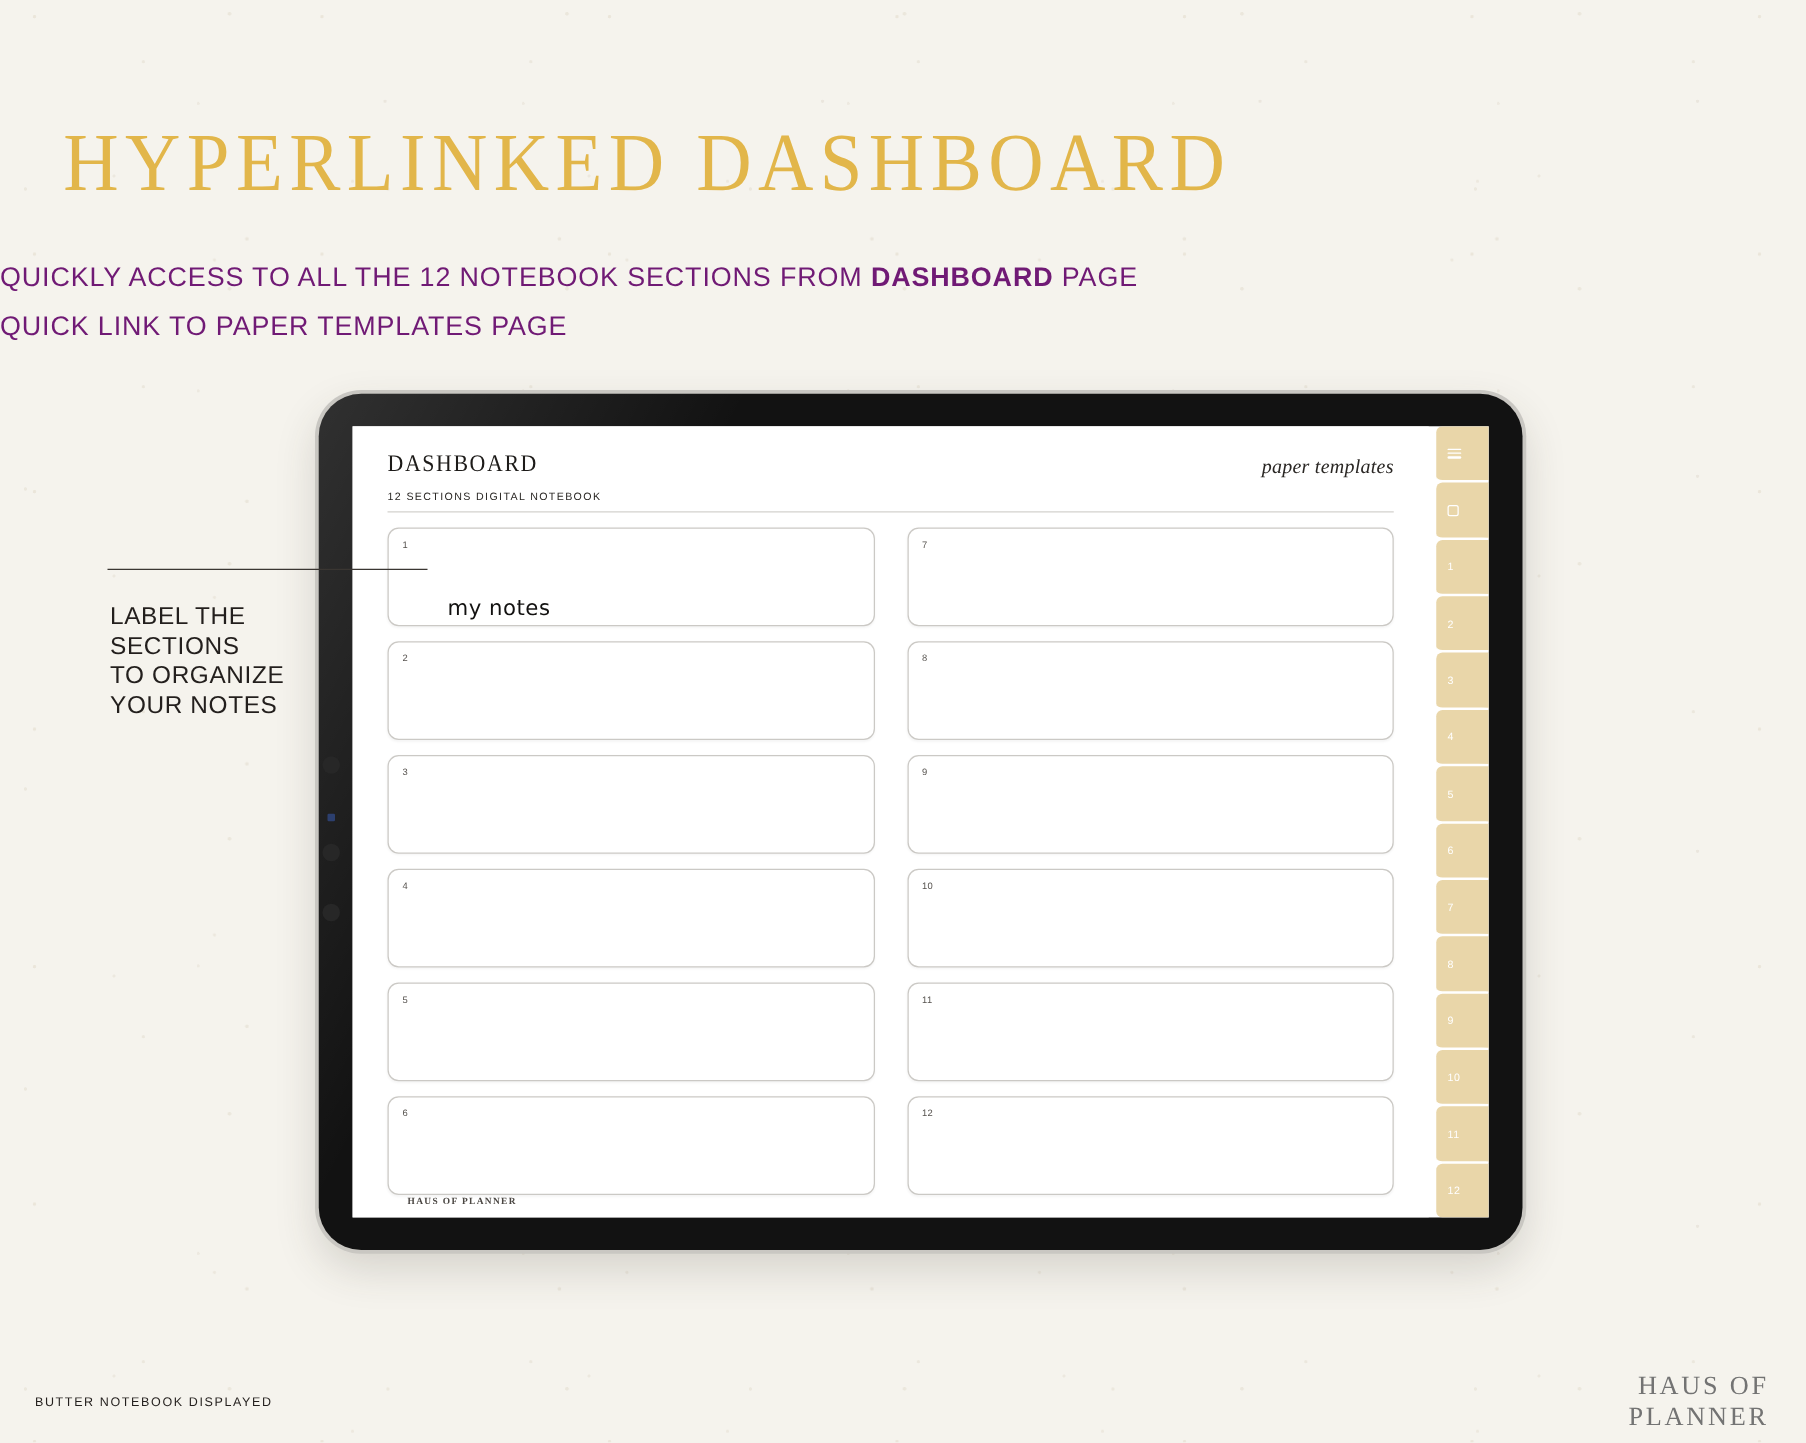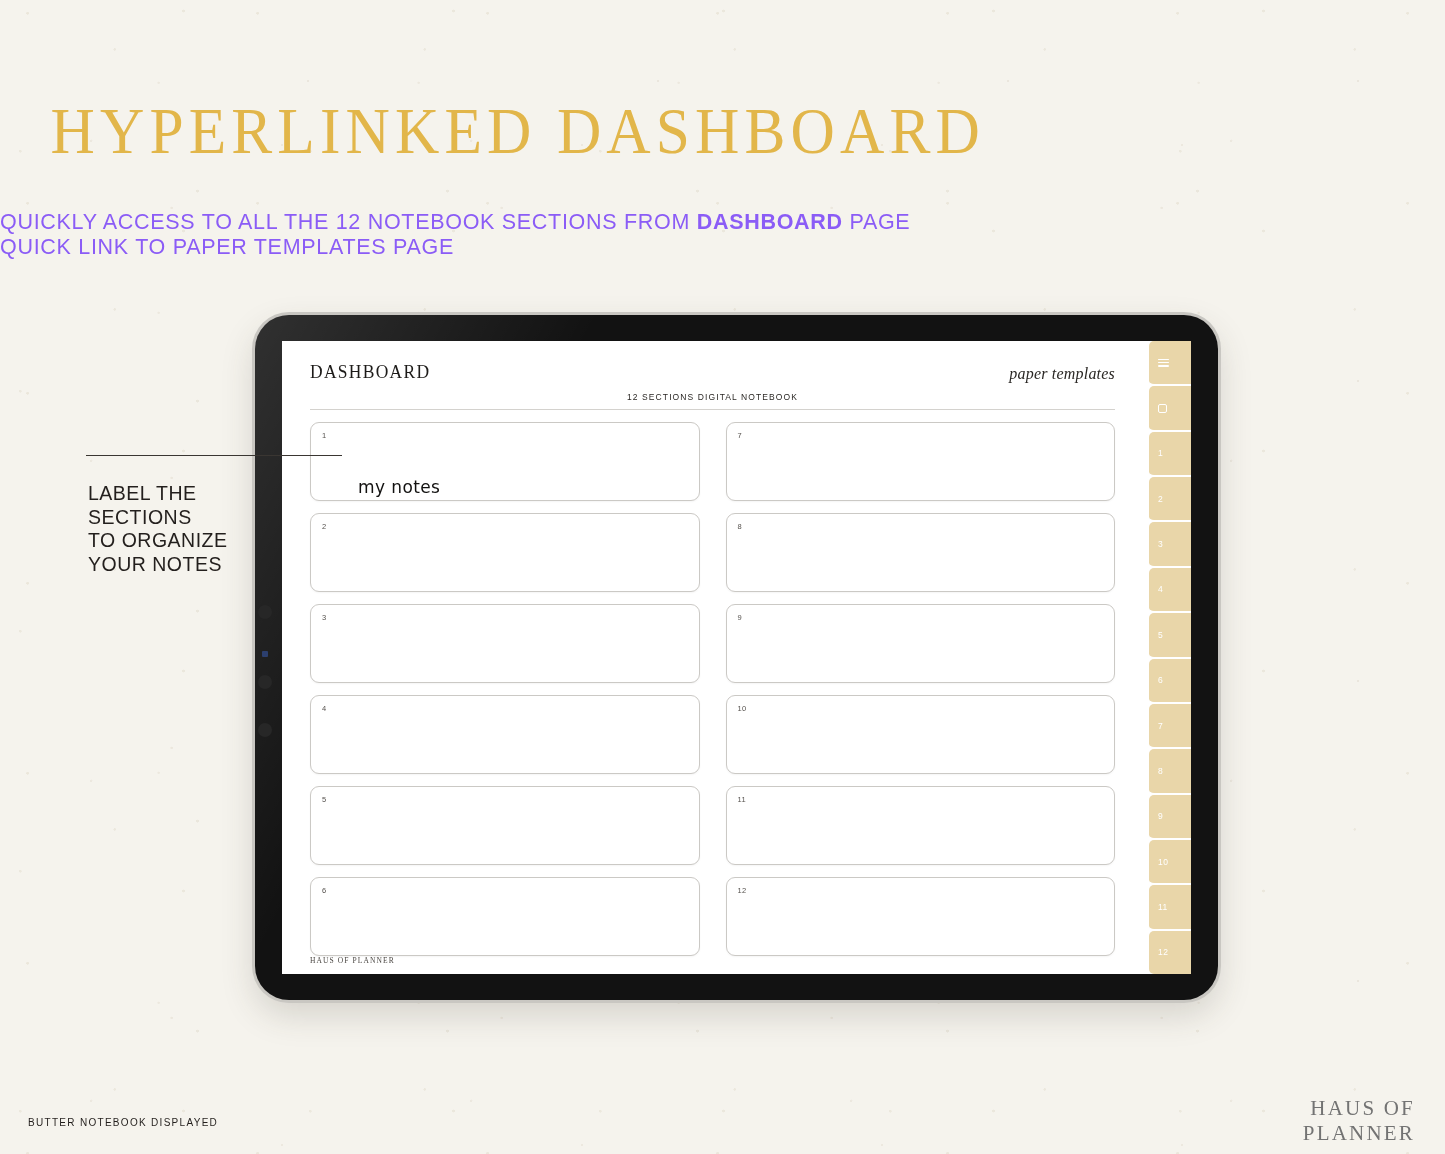--- a/index.html
+++ b/index.html
@@ -50,25 +50,25 @@
     font-size: 66px;
     line-height: 1;
     letter-spacing: 5.5px;
     color: #e2b64a;
     font-weight: 400;
     transform: scaleX(0.93);
   }
   .subtitle-line {
     font-size: 21.5px;
     letter-spacing: 0.7px;
-    color: #8b5cf6;
+    color: #701a75;
     font-weight: 400;
   }
   .subtitle-1 { margin-top: 46px; }
-  .subtitle-2 { }
+  .subtitle-2 { margin-top: 14px; }
   .subtitle-strong { font-weight: 700; }
 
   
   .callout {
     position: absolute;
     left: 88px;
     top: 482px;
     width: 215px;
     z-index: 4;
   }
@@ -170,21 +170,20 @@
     font-style: italic;
     font-size: 16px;
     color: #2a2724;
     letter-spacing: 0.2px;
   }
   .page-subtitle {
     margin-top: 9px;
     font-size: 8.5px;
     letter-spacing: 1.1px;
     color: #2a2724;
-    text-align: center;
   }
   .header-rule {
     margin-top: 7px;
     height: 1px;
     background: #d4d2ce;
   }
 
   .sections-grid {
     margin-top: 12px;
     display: grid;
@@ -215,26 +214,27 @@
     top: 26px;
     font-family: "DejaVu Sans", sans-serif;
     font-size: 17px;
     color: #121110;
     letter-spacing: 0.4px;
     margin-top: 28px;
   }
 
   .page-footer {
     position: absolute;
-    left: 28px;
+    left: 44px;
     bottom: 9px;
     font-family: "Liberation Serif", serif;
     font-size: 7.5px;
     letter-spacing: 1.1px;
     color: #4a4642;
+    font-weight: bold;
   }
 
   
   .tab-rail {
     position: absolute;
     right: 0;
     top: 0;
     bottom: 0;
     width: 48px;
     display: flex;

